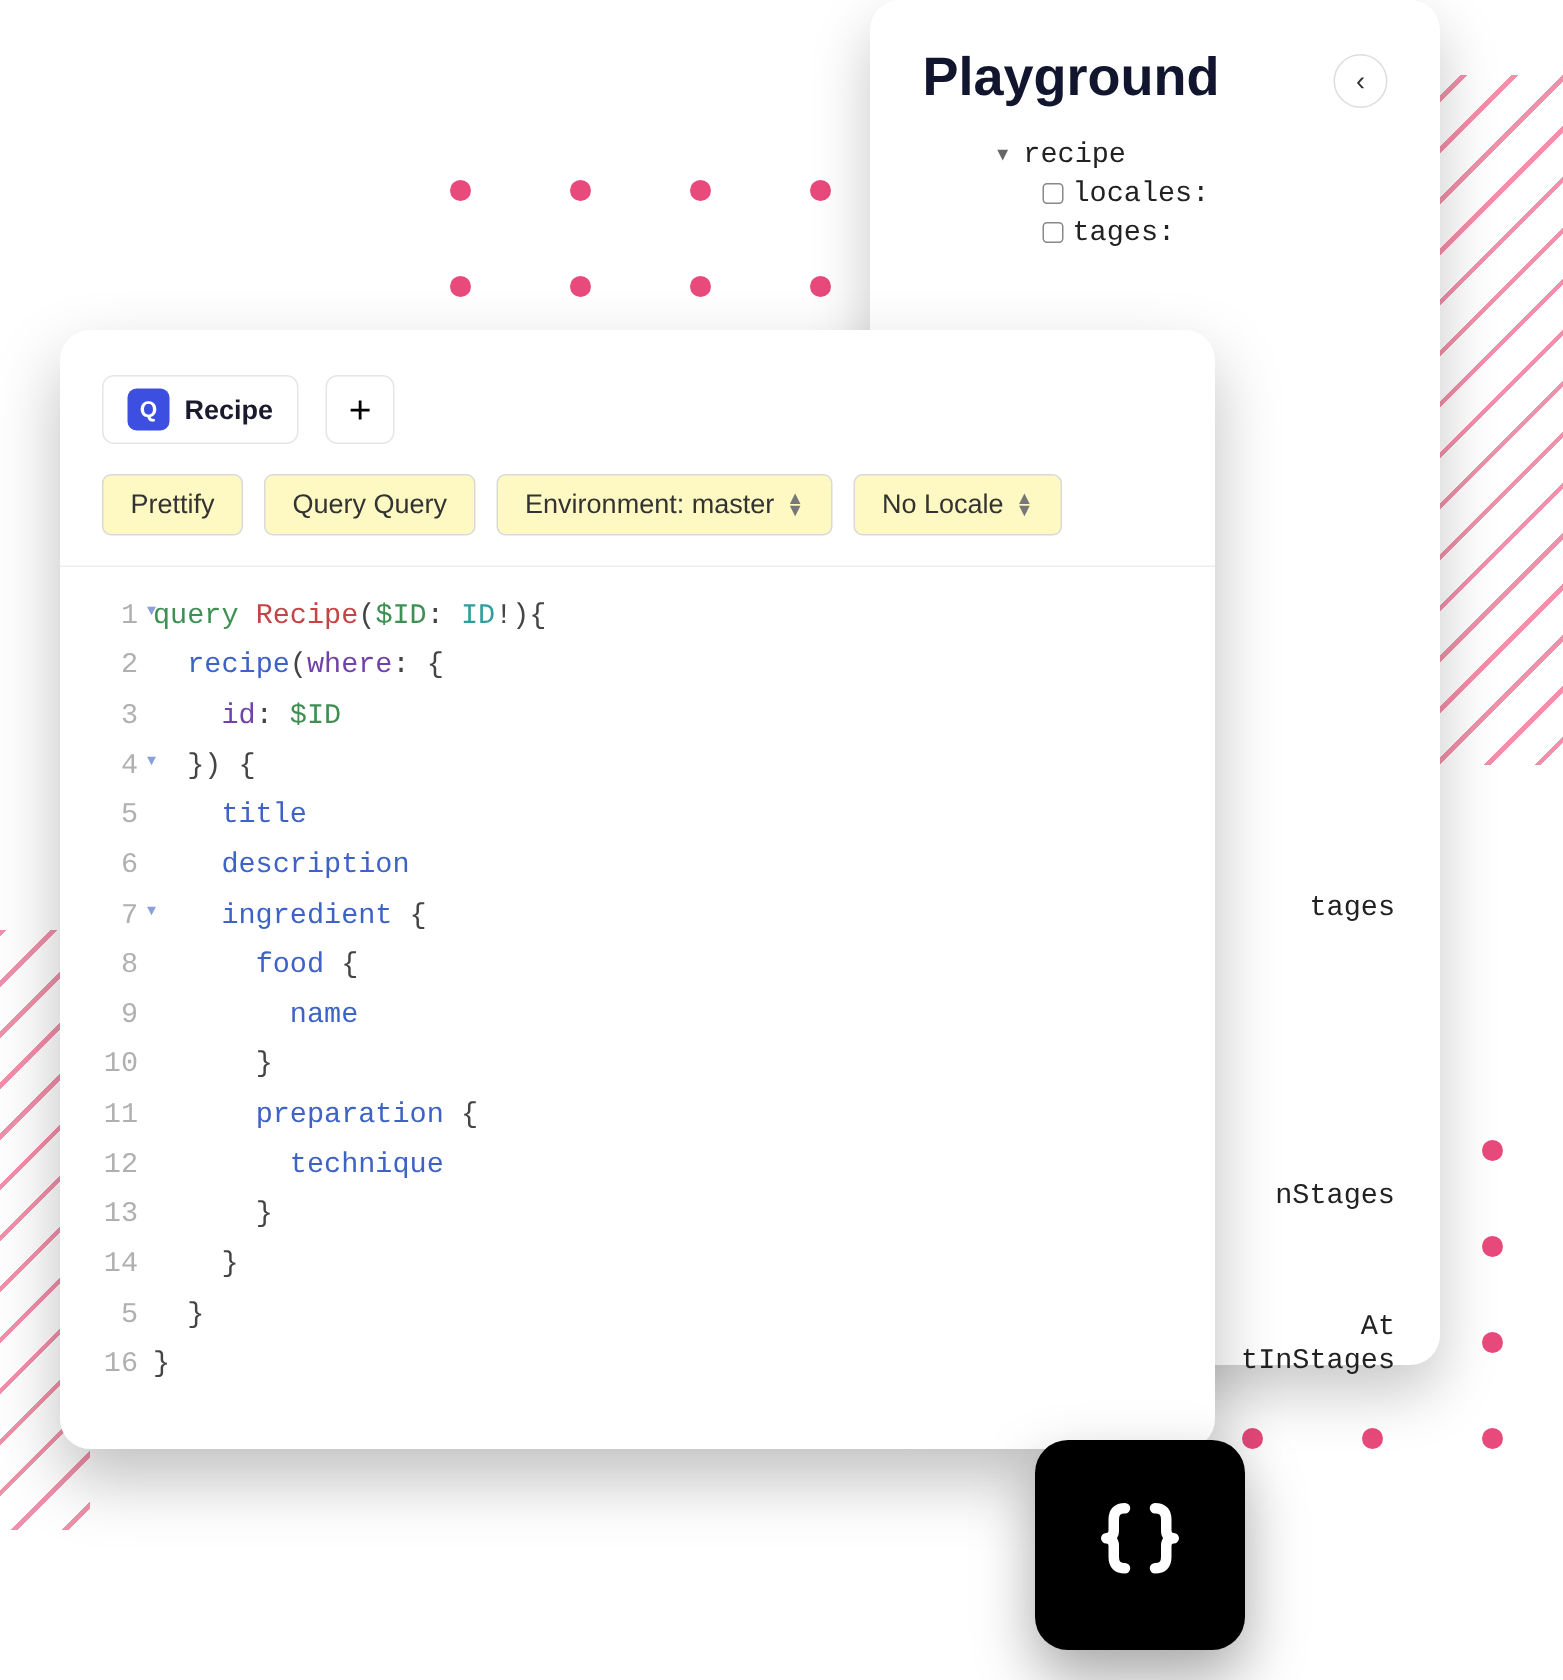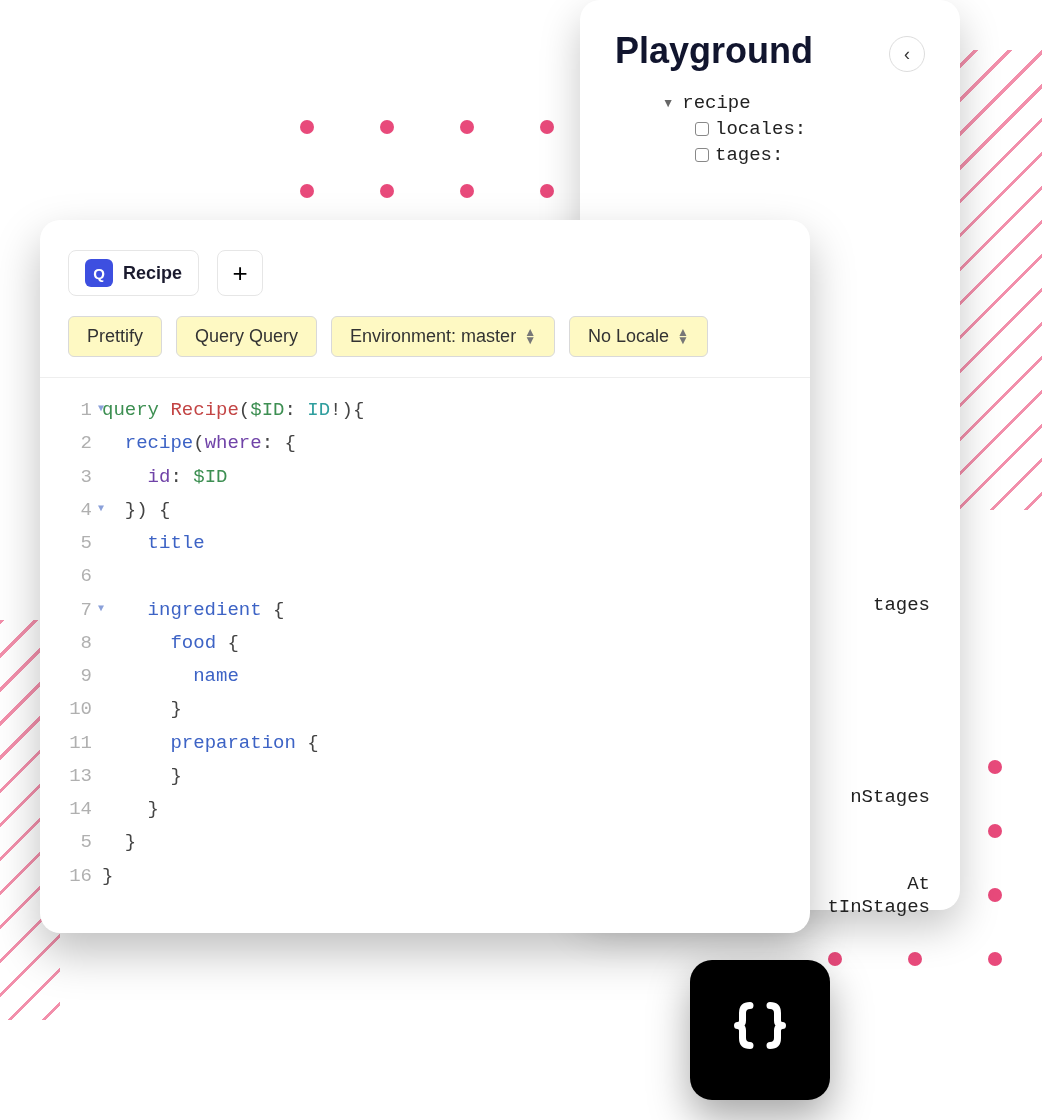--- a/index.html
+++ b/index.html
@@ -218,40 +218,45 @@
       <div class="code-line">
         <div class="gutter">4<span class="fold">▼</span></div>
         <div class="pre">  <span class="tok-punc">}) {</span></div>
       </div>
       <div class="code-line">
         <div class="gutter">5</div>
         <div class="pre">    <span class="tok-attr">title</span></div>
       </div>
       <div class="code-line">
         <div class="gutter">6</div>
+        <div class="pre">    <span class="tok-attr">description</span></div>
       </div>
       <div class="code-line">
         <div class="gutter">7<span class="fold">▼</span></div>
         <div class="pre">    <span class="tok-attr">ingredient</span> <span class="tok-punc">{</span></div>
       </div>
       <div class="code-line">
         <div class="gutter">8</div>
         <div class="pre">      <span class="tok-attr">food</span> <span class="tok-punc">{</span></div>
       </div>
       <div class="code-line">
         <div class="gutter">9</div>
         <div class="pre">        <span class="tok-attr">name</span></div>
       </div>
       <div class="code-line">
         <div class="gutter">10</div>
         <div class="pre">      <span class="tok-punc">}</span></div>
       </div>
       <div class="code-line">
         <div class="gutter">11</div>
         <div class="pre">      <span class="tok-attr">preparation</span> <span class="tok-punc">{</span></div>
+      </div>
+      <div class="code-line">
+        <div class="gutter">12</div>
+        <div class="pre">        <span class="tok-attr">technique</span></div>
       </div>
       <div class="code-line">
         <div class="gutter">13</div>
         <div class="pre">      <span class="tok-punc">}</span></div>
       </div>
       <div class="code-line">
         <div class="gutter">14</div>
         <div class="pre">    <span class="tok-punc">}</span></div>
       </div>
       <div class="code-line">

